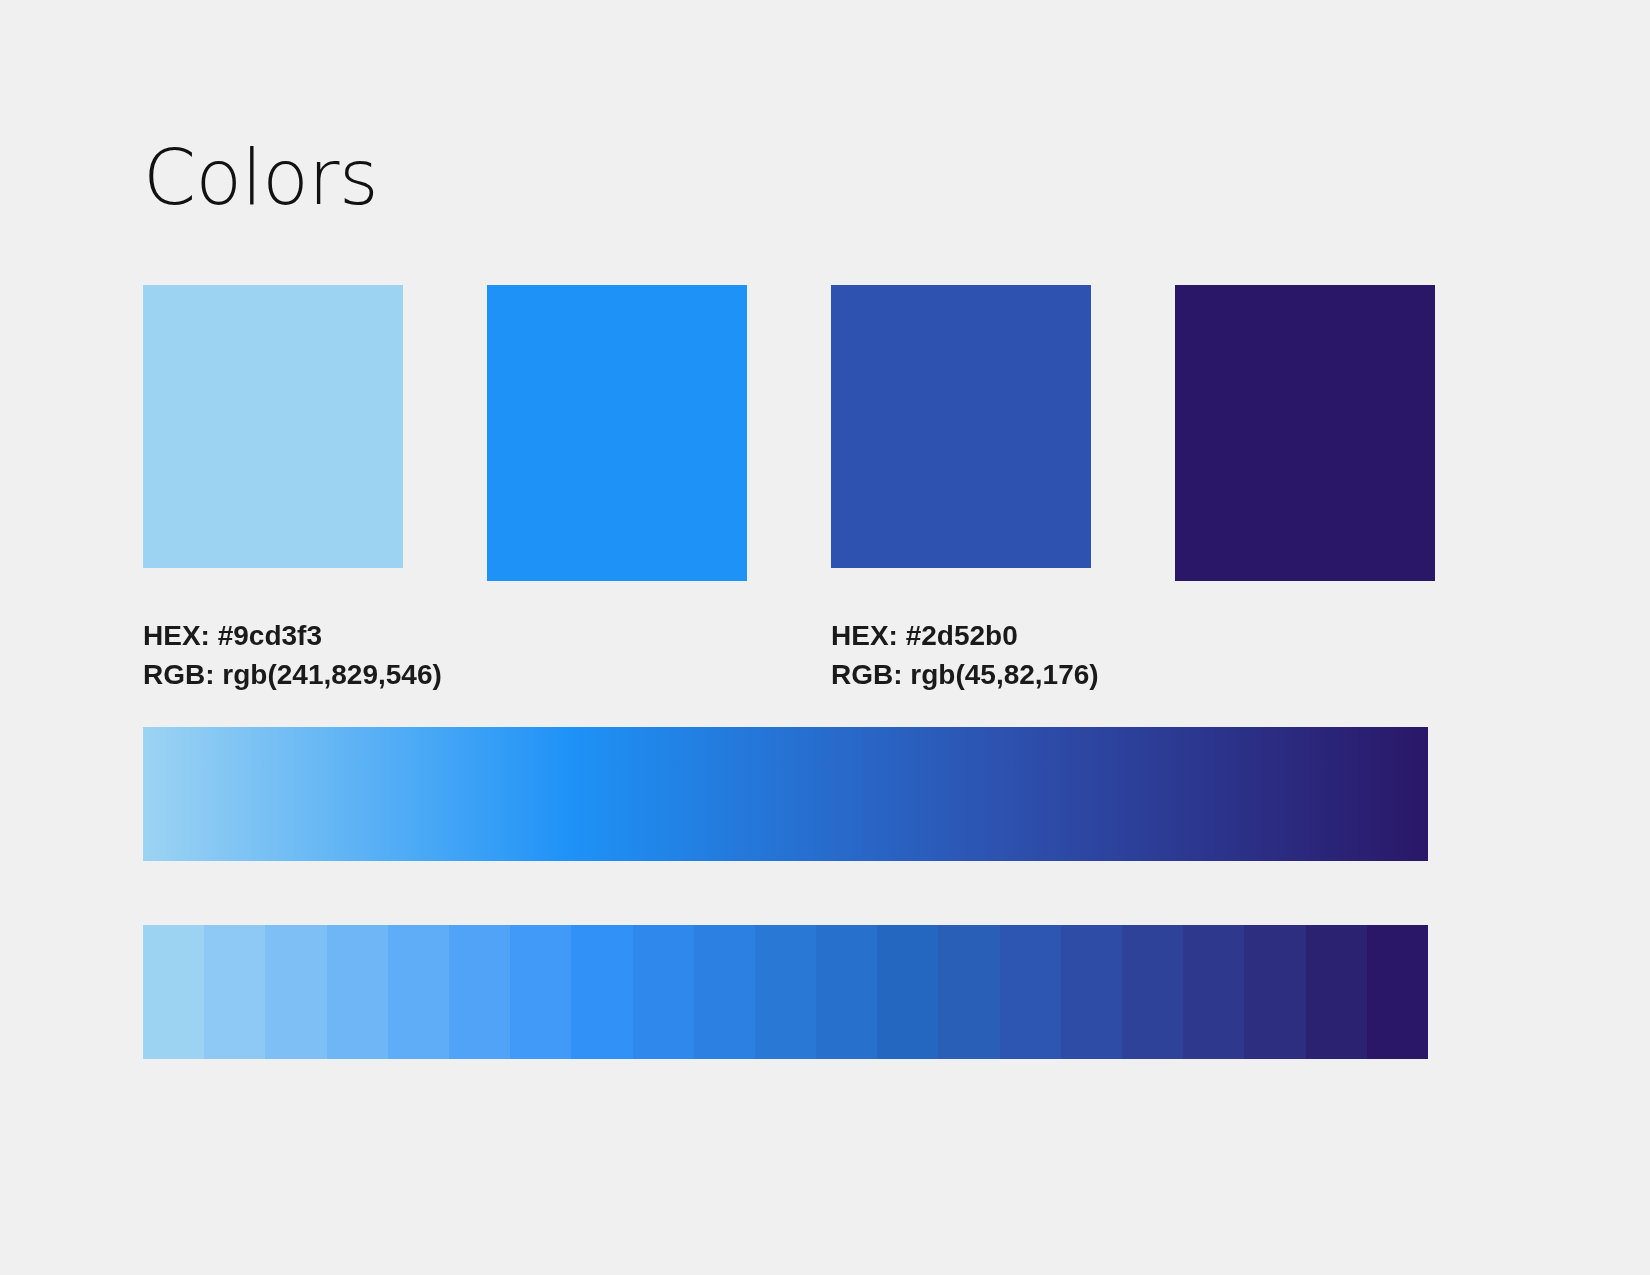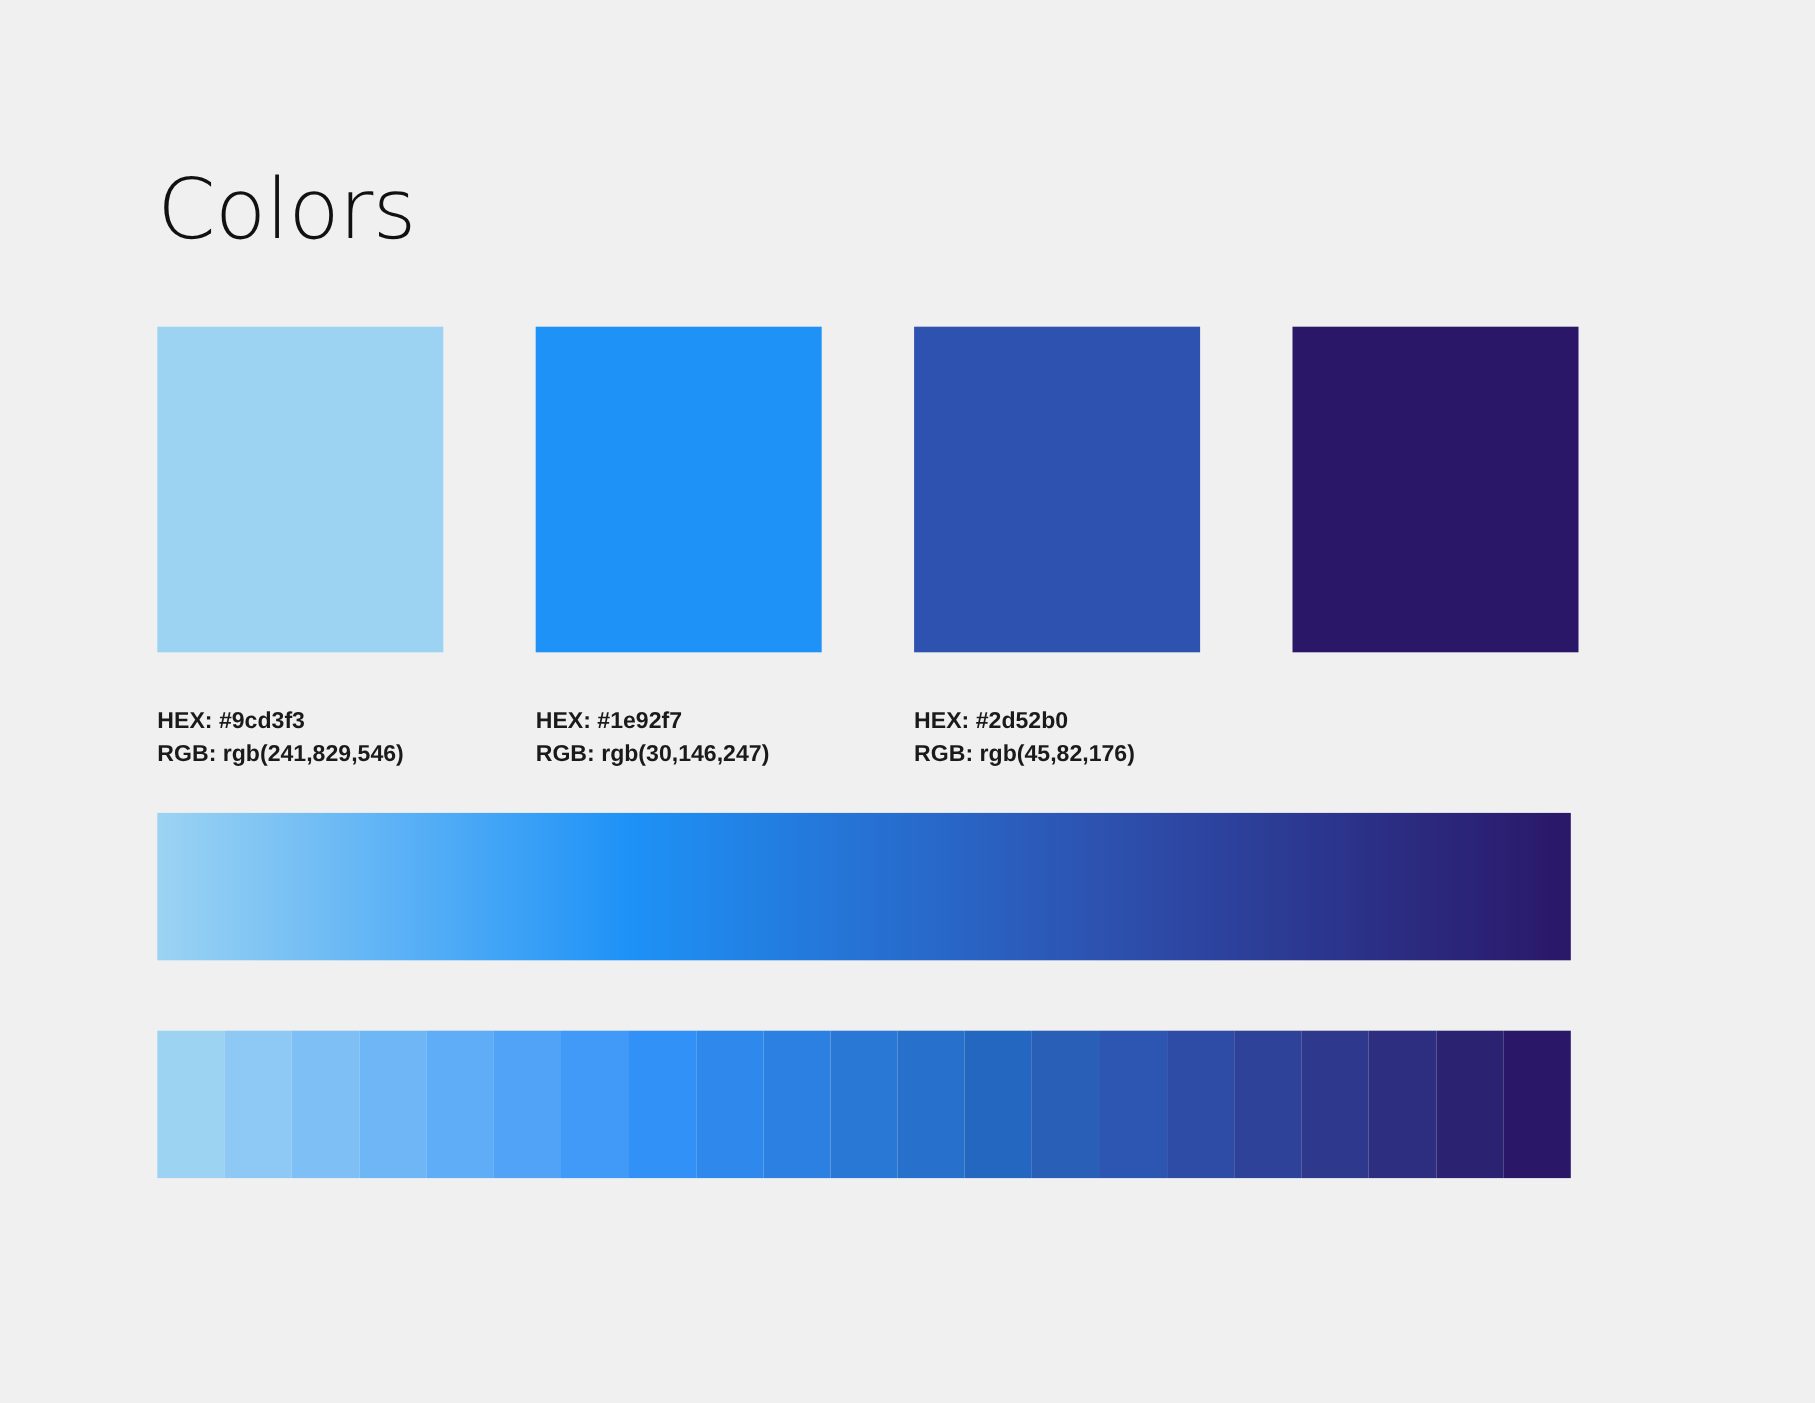--- a/index.html
+++ b/index.html
@@ -11,21 +11,21 @@
 
   body {
     background: #f0f0f0;
     font-family: "Liberation Sans", "DejaVu Sans", sans-serif;
     position: relative;
     overflow: hidden;
   }
 
   .page {
     position: absolute;
-    left: 0; top: 12px;
+    left: 0; top: 0;
     width: 1650px;
     height: 936px;
   }
 
   
   .page-title {
     position: absolute;
     left: 143px;
     top: 138px;
     font-size: 76px;
@@ -53,21 +53,21 @@
     flex-direction: column;
   }
 
   .swatch-chip {
     width: 260px;
     height: 296px;
   }
 
   .swatch-meta {
     margin-top: 48px;
-    font-size: 21px;
+    font-size: 28px;
     font-weight: 700;
     color: #1a1a1a;
     line-height: 1.42;
     white-space: nowrap;
   }
 
   .swatch-meta .meta-line {
     display: block;
   }
 
@@ -107,24 +107,20 @@
     <div class="swatch-card">
       <div class="swatch-chip" style="background:#9cd3f3;"></div>
       <div class="swatch-meta">
         <span class="meta-line">HEX: #9cd3f3</span>
         <span class="meta-line">RGB: rgb(241,829,546)</span>
       </div>
     </div>
 
     <div class="swatch-card">
       <div class="swatch-chip" style="background:#1e92f7;"></div>
-      <div class="swatch-meta">
-        <span class="meta-line">HEX: #1e92f7</span>
-        <span class="meta-line">RGB: rgb(30,146,247)</span>
-      </div>
     </div>
 
     <div class="swatch-card">
       <div class="swatch-chip" style="background:#2d52b0;"></div>
       <div class="swatch-meta">
         <span class="meta-line">HEX: #2d52b0</span>
         <span class="meta-line">RGB: rgb(45,82,176)</span>
       </div>
     </div>
 

